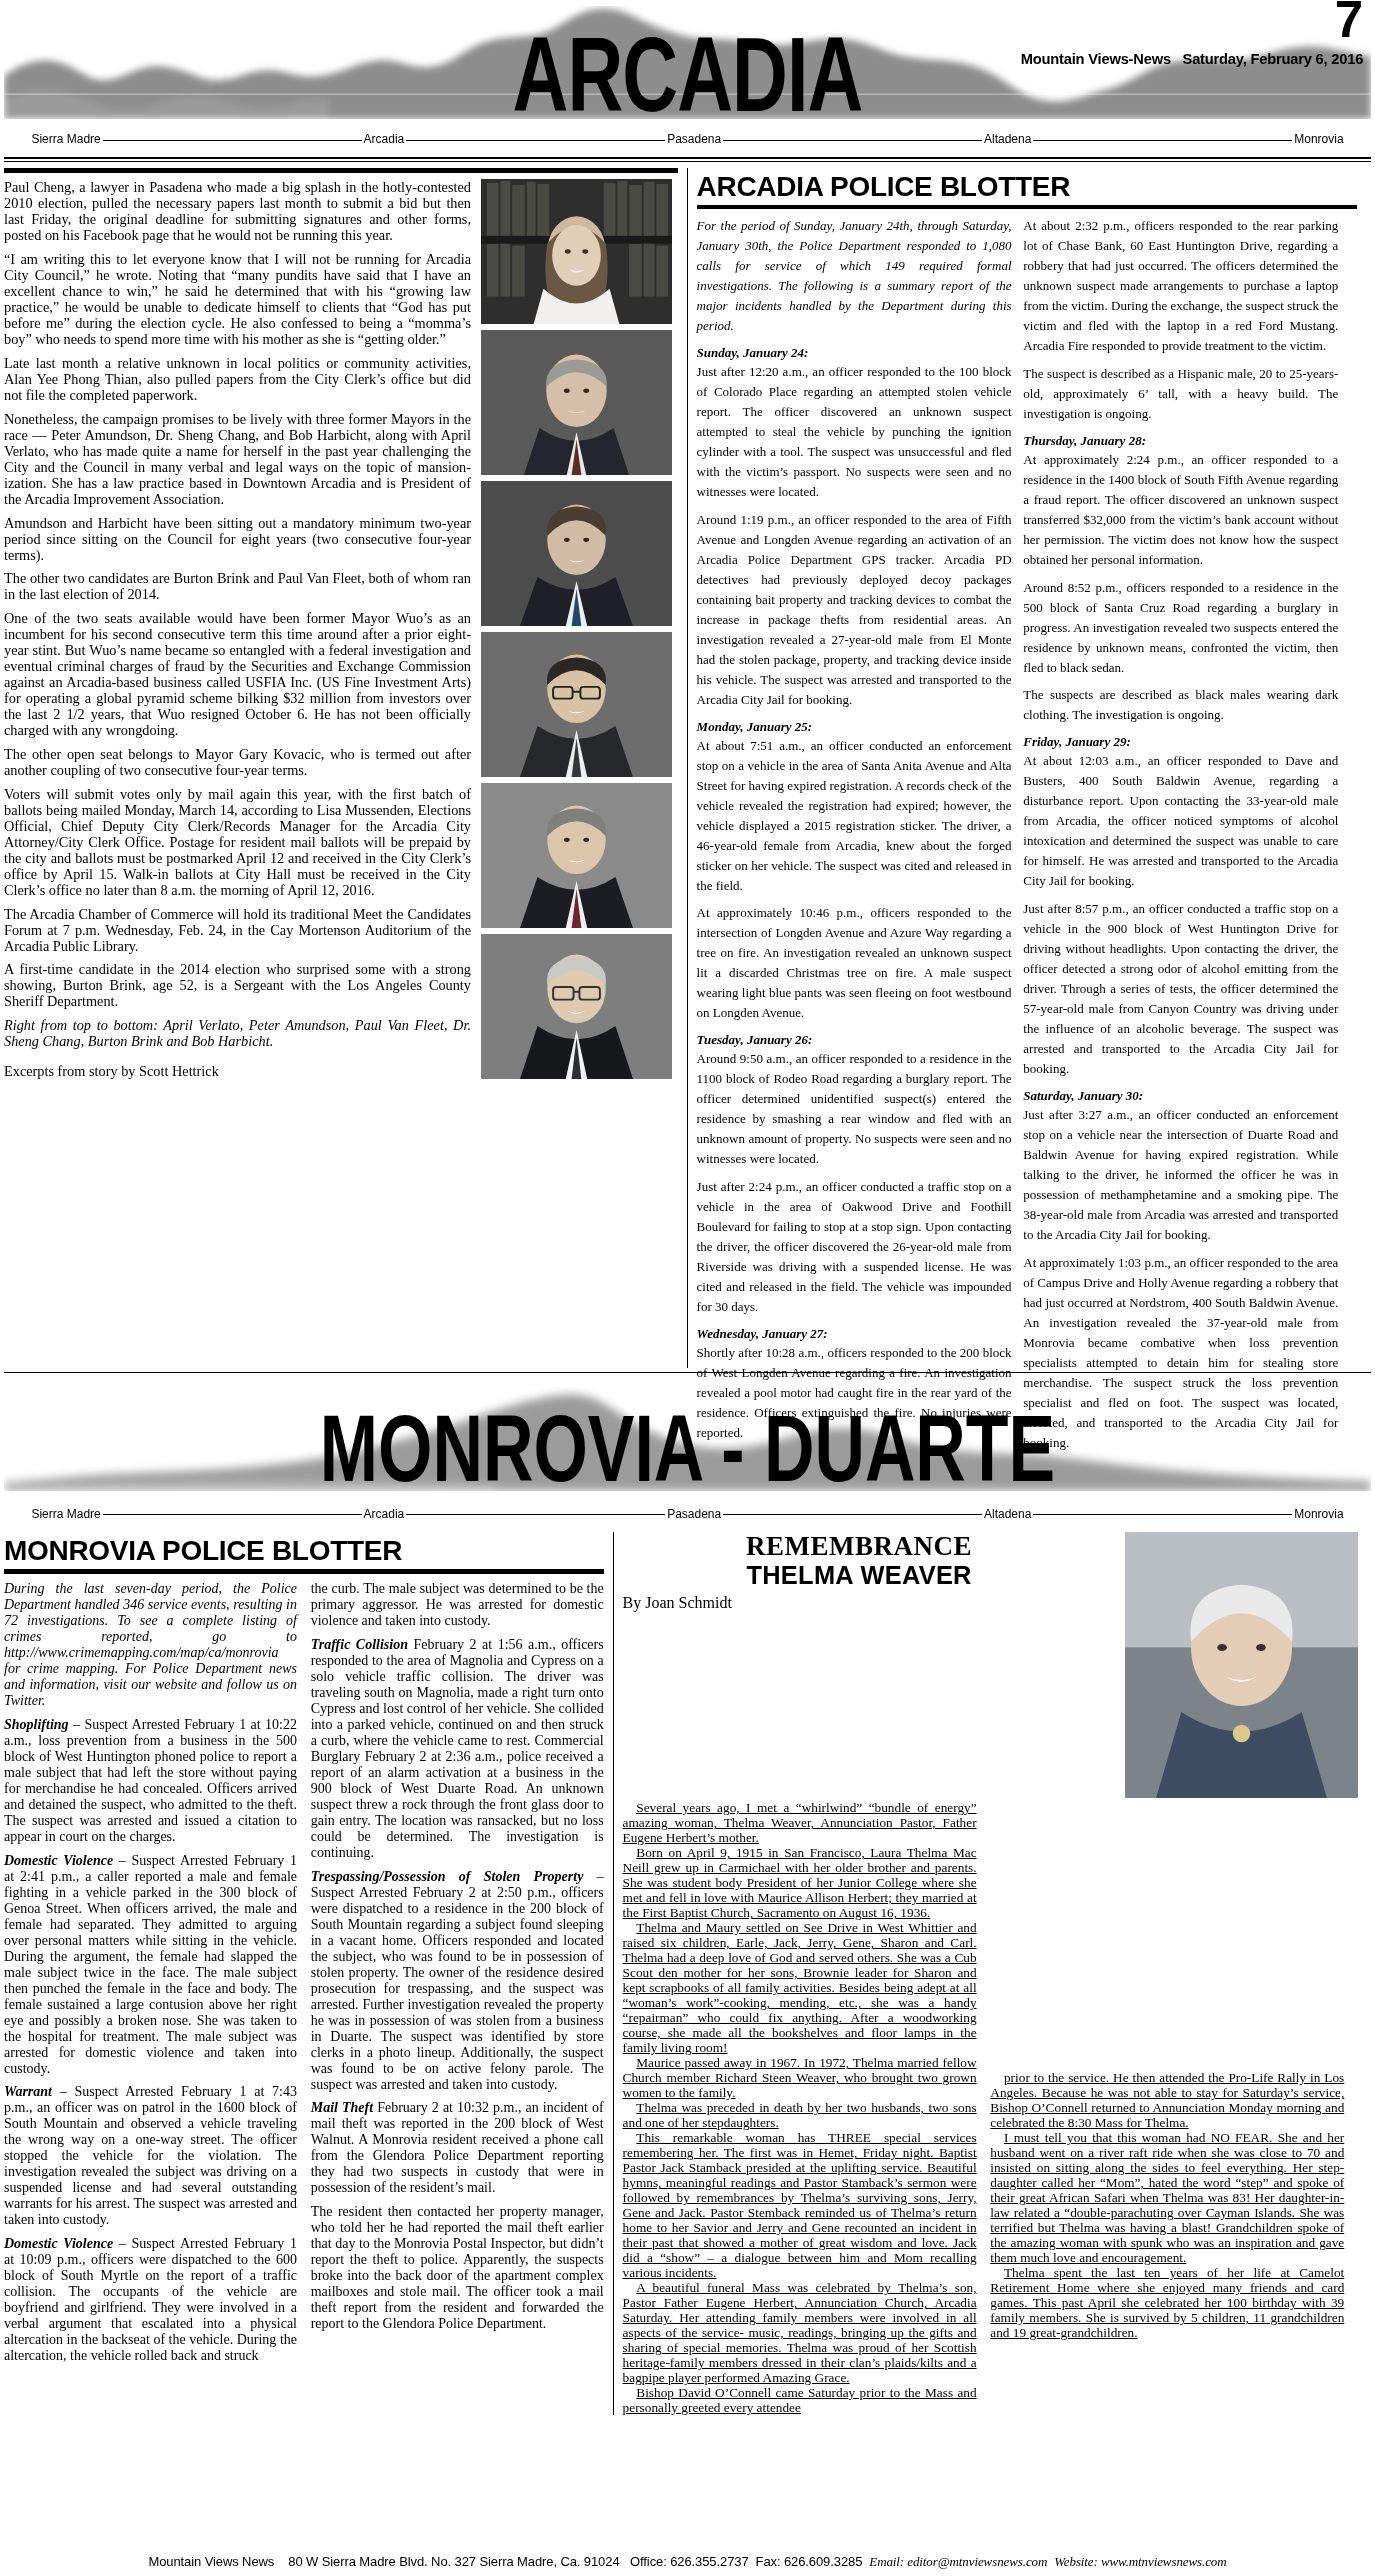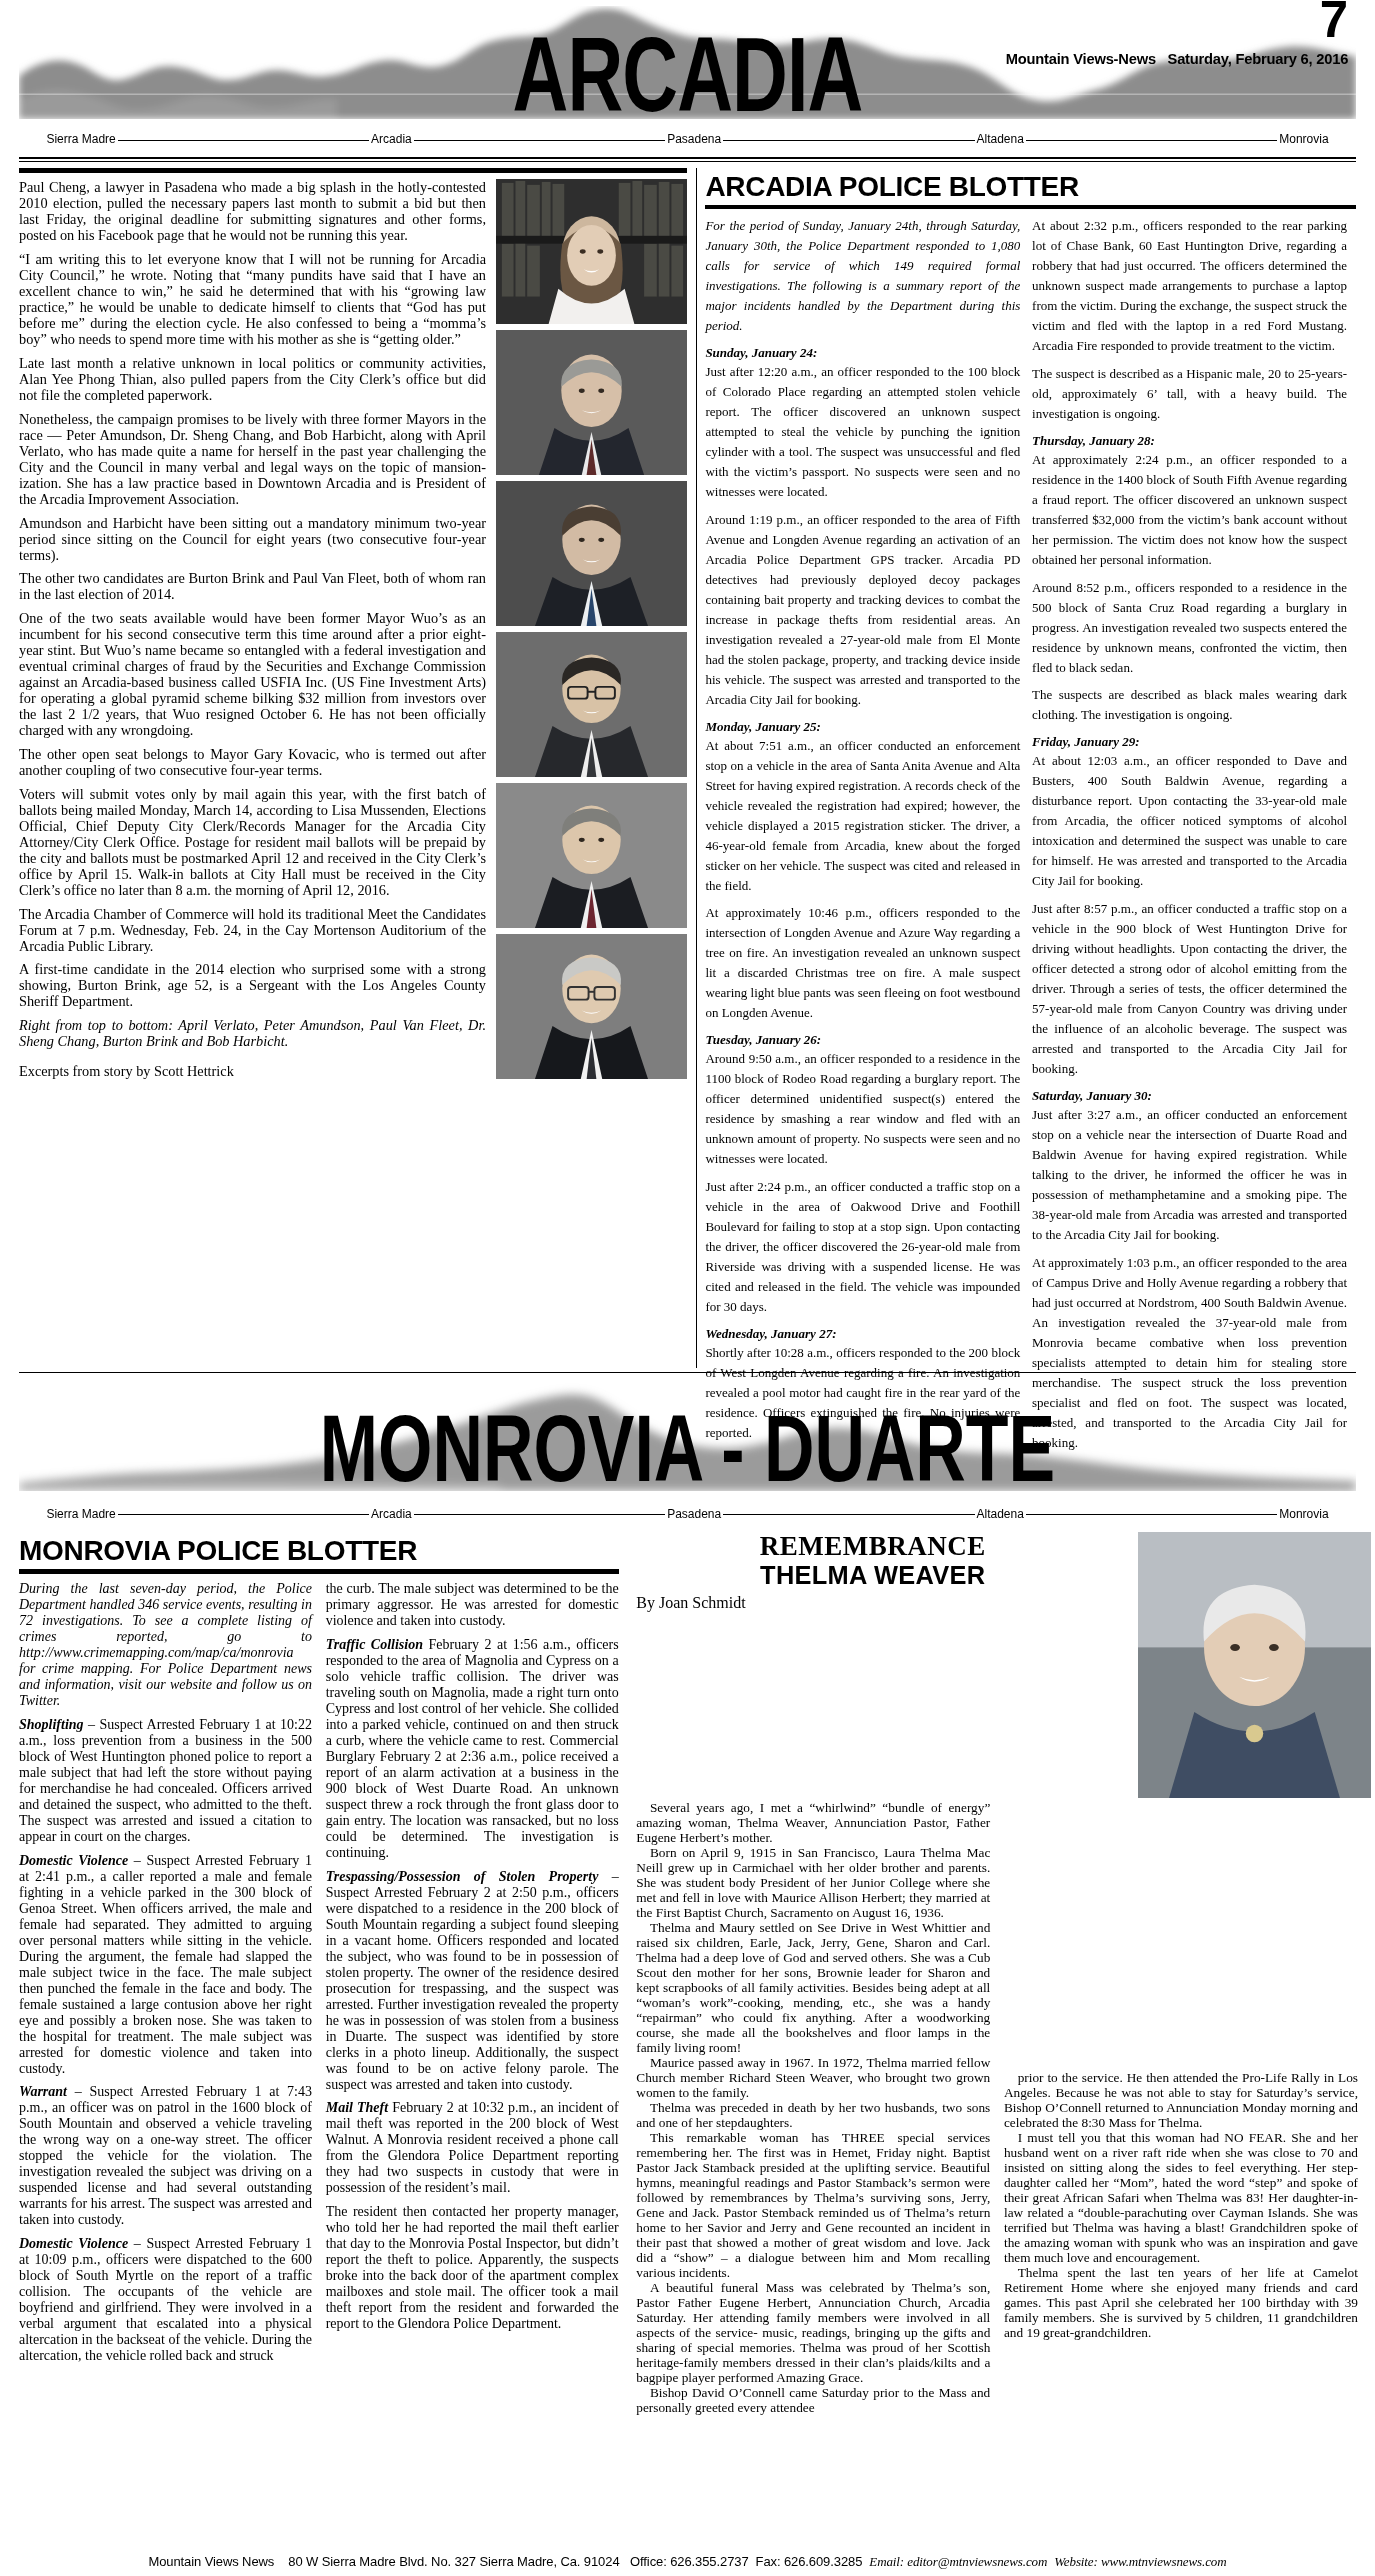--- a/index.html
+++ b/index.html
@@ -6,21 +6,21 @@
   html, body { margin:0; padding:0; background:#ffffff; }
   body {
     width:1375px; height:2576px;
     font-family:"Liberation Serif", serif;
     color:#000;
     position:relative;
     overflow:hidden;
   }
 
   
-  .page { width:1375px; height:2576px; padding:0 19px; position:relative; }
+  .page { width:1375px; height:2576px; padding:0 4px; position:relative; }
 
   
   .topbar { position:relative; height:119px; }
   .page-number {
     position:absolute; right:7.8px; top:-5.9px;
     font-family:"Liberation Sans", sans-serif;
     font-weight:bold; font-size:51px; line-height:51px;
   }
   .pub-line {
     position:absolute; right:7.8px; top:51px;
@@ -122,21 +122,21 @@
     line-height:29px;
     letter-spacing:0.3px;
     margin-bottom:3.9px;
   }
   .byline {
     font-family:Liberation Serif, serif;
     font-size:16px;
     margin:3.9px 0 7.8px 0;
   }
   .rem-col p { font-size:13.3px; line-height:15px; }
-  .rem-col p.ind { text-indent:13.7px; margin-bottom:0; }
+  .rem-col p.ind { text-indent:13.7px; margin-bottom:0;text-decoration:underline; }
 
   .mono-col p { font-size:14px; line-height:16px; }
   .mono-col .lead { font-style:italic; }
   .mono-col .crime {
     font-style:italic; font-weight:bold;
   }
 
   
   .footer {
     position:absolute; left:0; right:0; bottom:5.9px;

